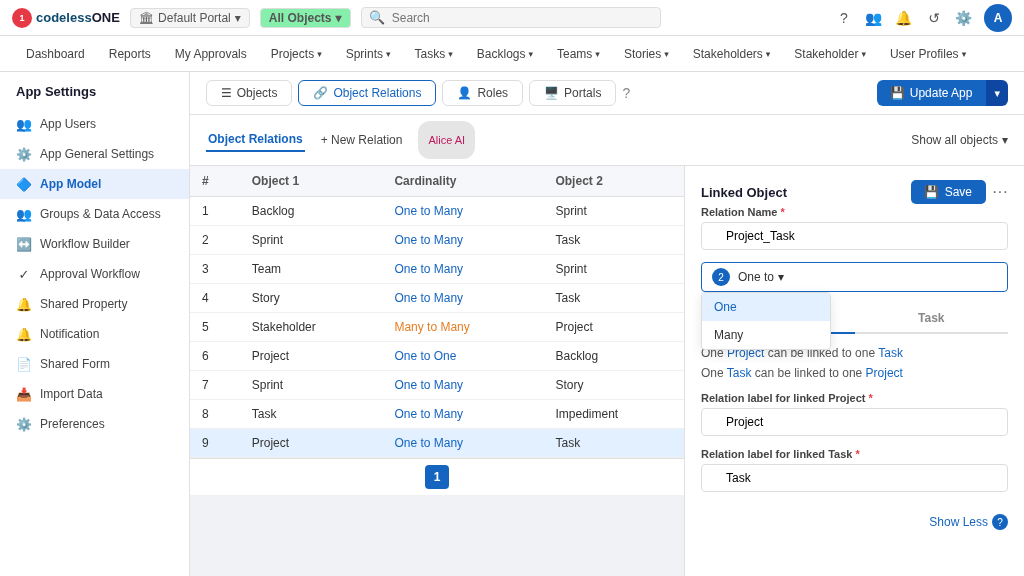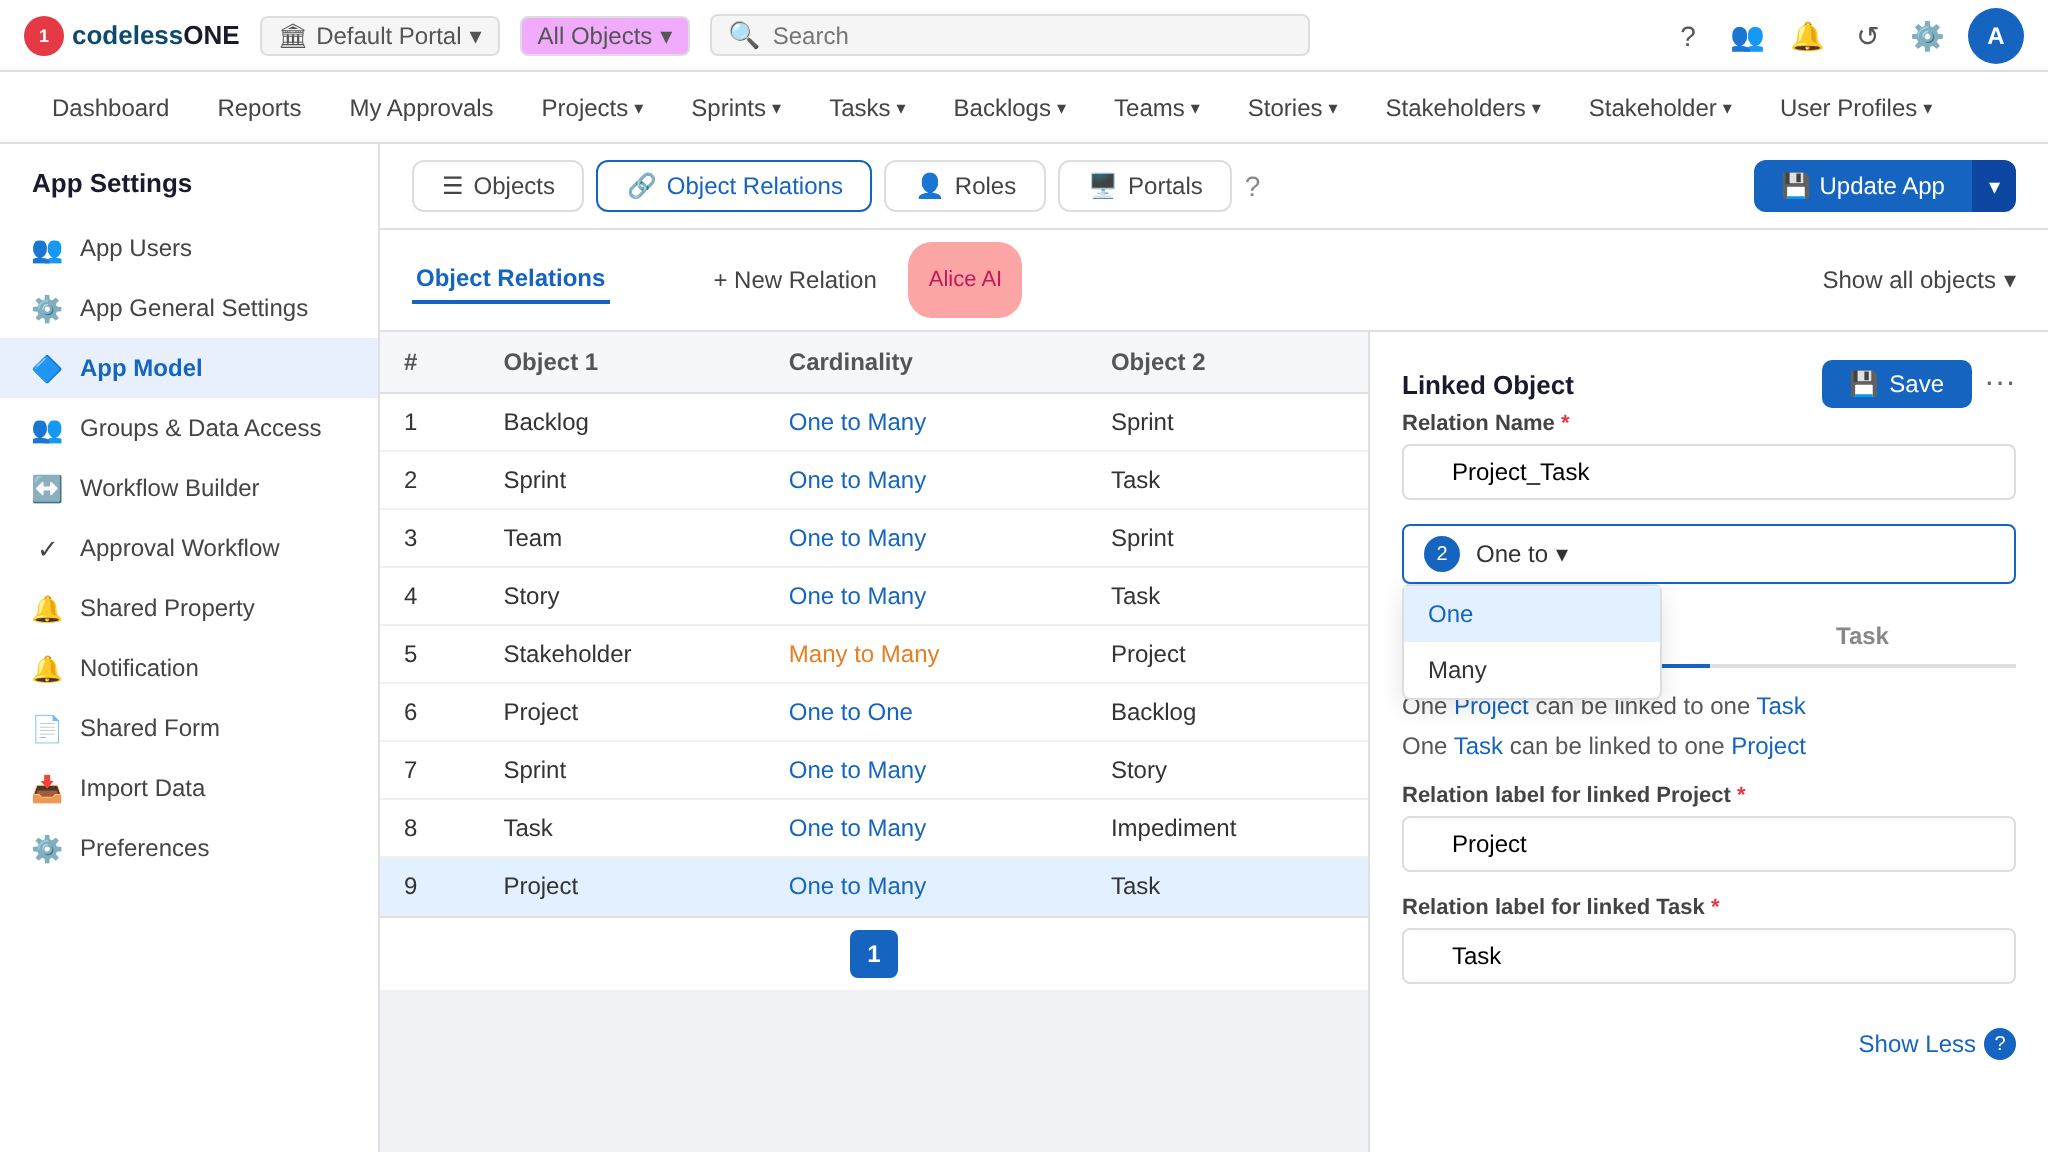--- a/index.html
+++ b/index.html
@@ -5,21 +5,21 @@
     * { box-sizing: border-box; margin: 0; padding: 0; }
     body { font-family: -apple-system, BlinkMacSystemFont, 'Segoe UI', sans-serif; font-size: 13px; background: #f0f2f5; color: #333; width: 1024px; height: 576px; overflow: hidden; }
 
     
     .top-bar { display: flex; align-items: center; background: #fff; border-bottom: 1px solid #ddd; height: 36px; padding: 0 12px; gap: 10px; }
     .logo { display: flex; align-items: center; gap: 4px; font-weight: 700; font-size: 14px; color: #1a1a2e; }
     .logo-circle { width: 20px; height: 20px; background: #e63946; border-radius: 50%; display: flex; align-items: center; justify-content: center; color: #fff; font-size: 9px; font-weight: 700; }
     .logo-text { font-size: 13px; font-weight: 700; }
     .logo-text span { color: #0c4a6e; }
     .portal-btn { display: flex; align-items: center; gap: 4px; font-size: 12px; color: #555; background: #f5f5f5; border: 1px solid #ddd; border-radius: 4px; padding: 2px 8px; cursor: pointer; }
-    .obj-dropdown { display: flex; align-items: center; gap: 4px; font-size: 12px; color: #555; cursor: pointer; padding: 2px 8px; border: 1px solid #ddd; border-radius: 4px; background: #f0abfc; }
+    .obj-dropdown { display: flex; align-items: center; gap: 4px; font-size: 12px; color: #555; cursor: pointer; padding: 2px 8px; border: 1px solid #ddd; border-radius: 4px; background: #86efac; font-weight: bold; }
     .search-bar { flex: 1; display: flex; align-items: center; background: #f5f5f5; border: 1px solid #ddd; border-radius: 4px; padding: 2px 8px; gap: 6px; max-width: 300px; }
     .search-bar input { border: none; background: transparent; outline: none; font-size: 12px; width: 100%; }
     .top-icons { margin-left: auto; display: flex; align-items: center; gap: 10px; }
     .top-icon { width: 20px; height: 20px; display: flex; align-items: center; justify-content: center; cursor: pointer; color: #555; font-size: 14px; }
     .avatar { width: 28px; height: 28px; border-radius: 50%; background: #1565c0; color: #fff; display: flex; align-items: center; justify-content: center; font-size: 12px; font-weight: 600; }
 
     
     .nav-bar { display: flex; align-items: center; background: #fff; border-bottom: 1px solid #ddd; height: 36px; padding: 0 16px; gap: 4px; }
     .nav-item { font-size: 12px; color: #444; padding: 4px 10px; cursor: pointer; white-space: nowrap; display: flex; align-items: center; gap: 3px; }
     .nav-arrow { font-size: 9px; }
@@ -42,22 +42,22 @@
     .tab-btn { display: flex; align-items: center; gap: 5px; padding: 5px 14px; border-radius: 6px; border: 1px solid #ddd; background: #fff; font-size: 12px; cursor: pointer; color: #444; }
     .tab-btn.active { background: #fff; border-color: #1565c0; color: #1565c0; }
     .update-btn { margin-left: auto; background: #1565c0; color: #fff; border: none; border-radius: 6px; padding: 6px 14px; font-size: 12px; cursor: pointer; display: flex; align-items: center; gap: 4px; }
     .update-btn-arrow { background: #0d47a1; color: #fff; border: none; border-radius: 0 6px 6px 0; padding: 6px 8px; font-size: 11px; cursor: pointer; }
     .update-btn-group { display: flex; margin-left: auto; }
     .help-icon { color: #888; font-size: 14px; cursor: pointer; margin-right: 4px; }
 
     
     .relations-bar { display: flex; align-items: center; background: #fff; border-bottom: 1px solid #e0e0e0; padding: 6px 16px; gap: 8px; }
     .rel-tab { font-size: 12px; font-weight: 600; color: #1565c0; border-bottom: 2px solid #1565c0; padding: 4px 2px; }
-    .new-relation-btn { display: flex; align-items: center; gap: 4px; font-size: 12px; color: #444; cursor: pointer; padding: 3px 8px; margin-left: 36px; }
-    .alice-btn { background: #fca5a5; color: #c2185b; border: none; border-radius: 12px; padding: 13px 10px; font-size: 11px; cursor: pointer; }
+    .new-relation-btn { display: flex; align-items: center; gap: 4px; font-size: 12px; color: #444; cursor: pointer; padding: 3px 8px; }
+    .alice-btn { background: #e5e5e5; color: #c2185b; border: none; border-radius: 12px; padding: 13px 10px; font-size: 11px; cursor: pointer; }
     .show-all { margin-left: auto; display: flex; align-items: center; gap: 4px; font-size: 12px; color: #444; cursor: pointer; }
 
     
     .main-content { display: flex; flex: 1; overflow: hidden; }
 
     
     .table-wrapper { flex: 1; overflow-y: auto; }
     table { width: 100%; border-collapse: collapse; background: #fff; }
     thead th { background: #f5f7fa; font-size: 12px; font-weight: 600; color: #555; padding: 8px 12px; text-align: left; border-bottom: 1px solid #e0e0e0; }
     tbody td { padding: 7px 12px; font-size: 12px; color: #333; border-bottom: 1px solid #f0f0f0; }

